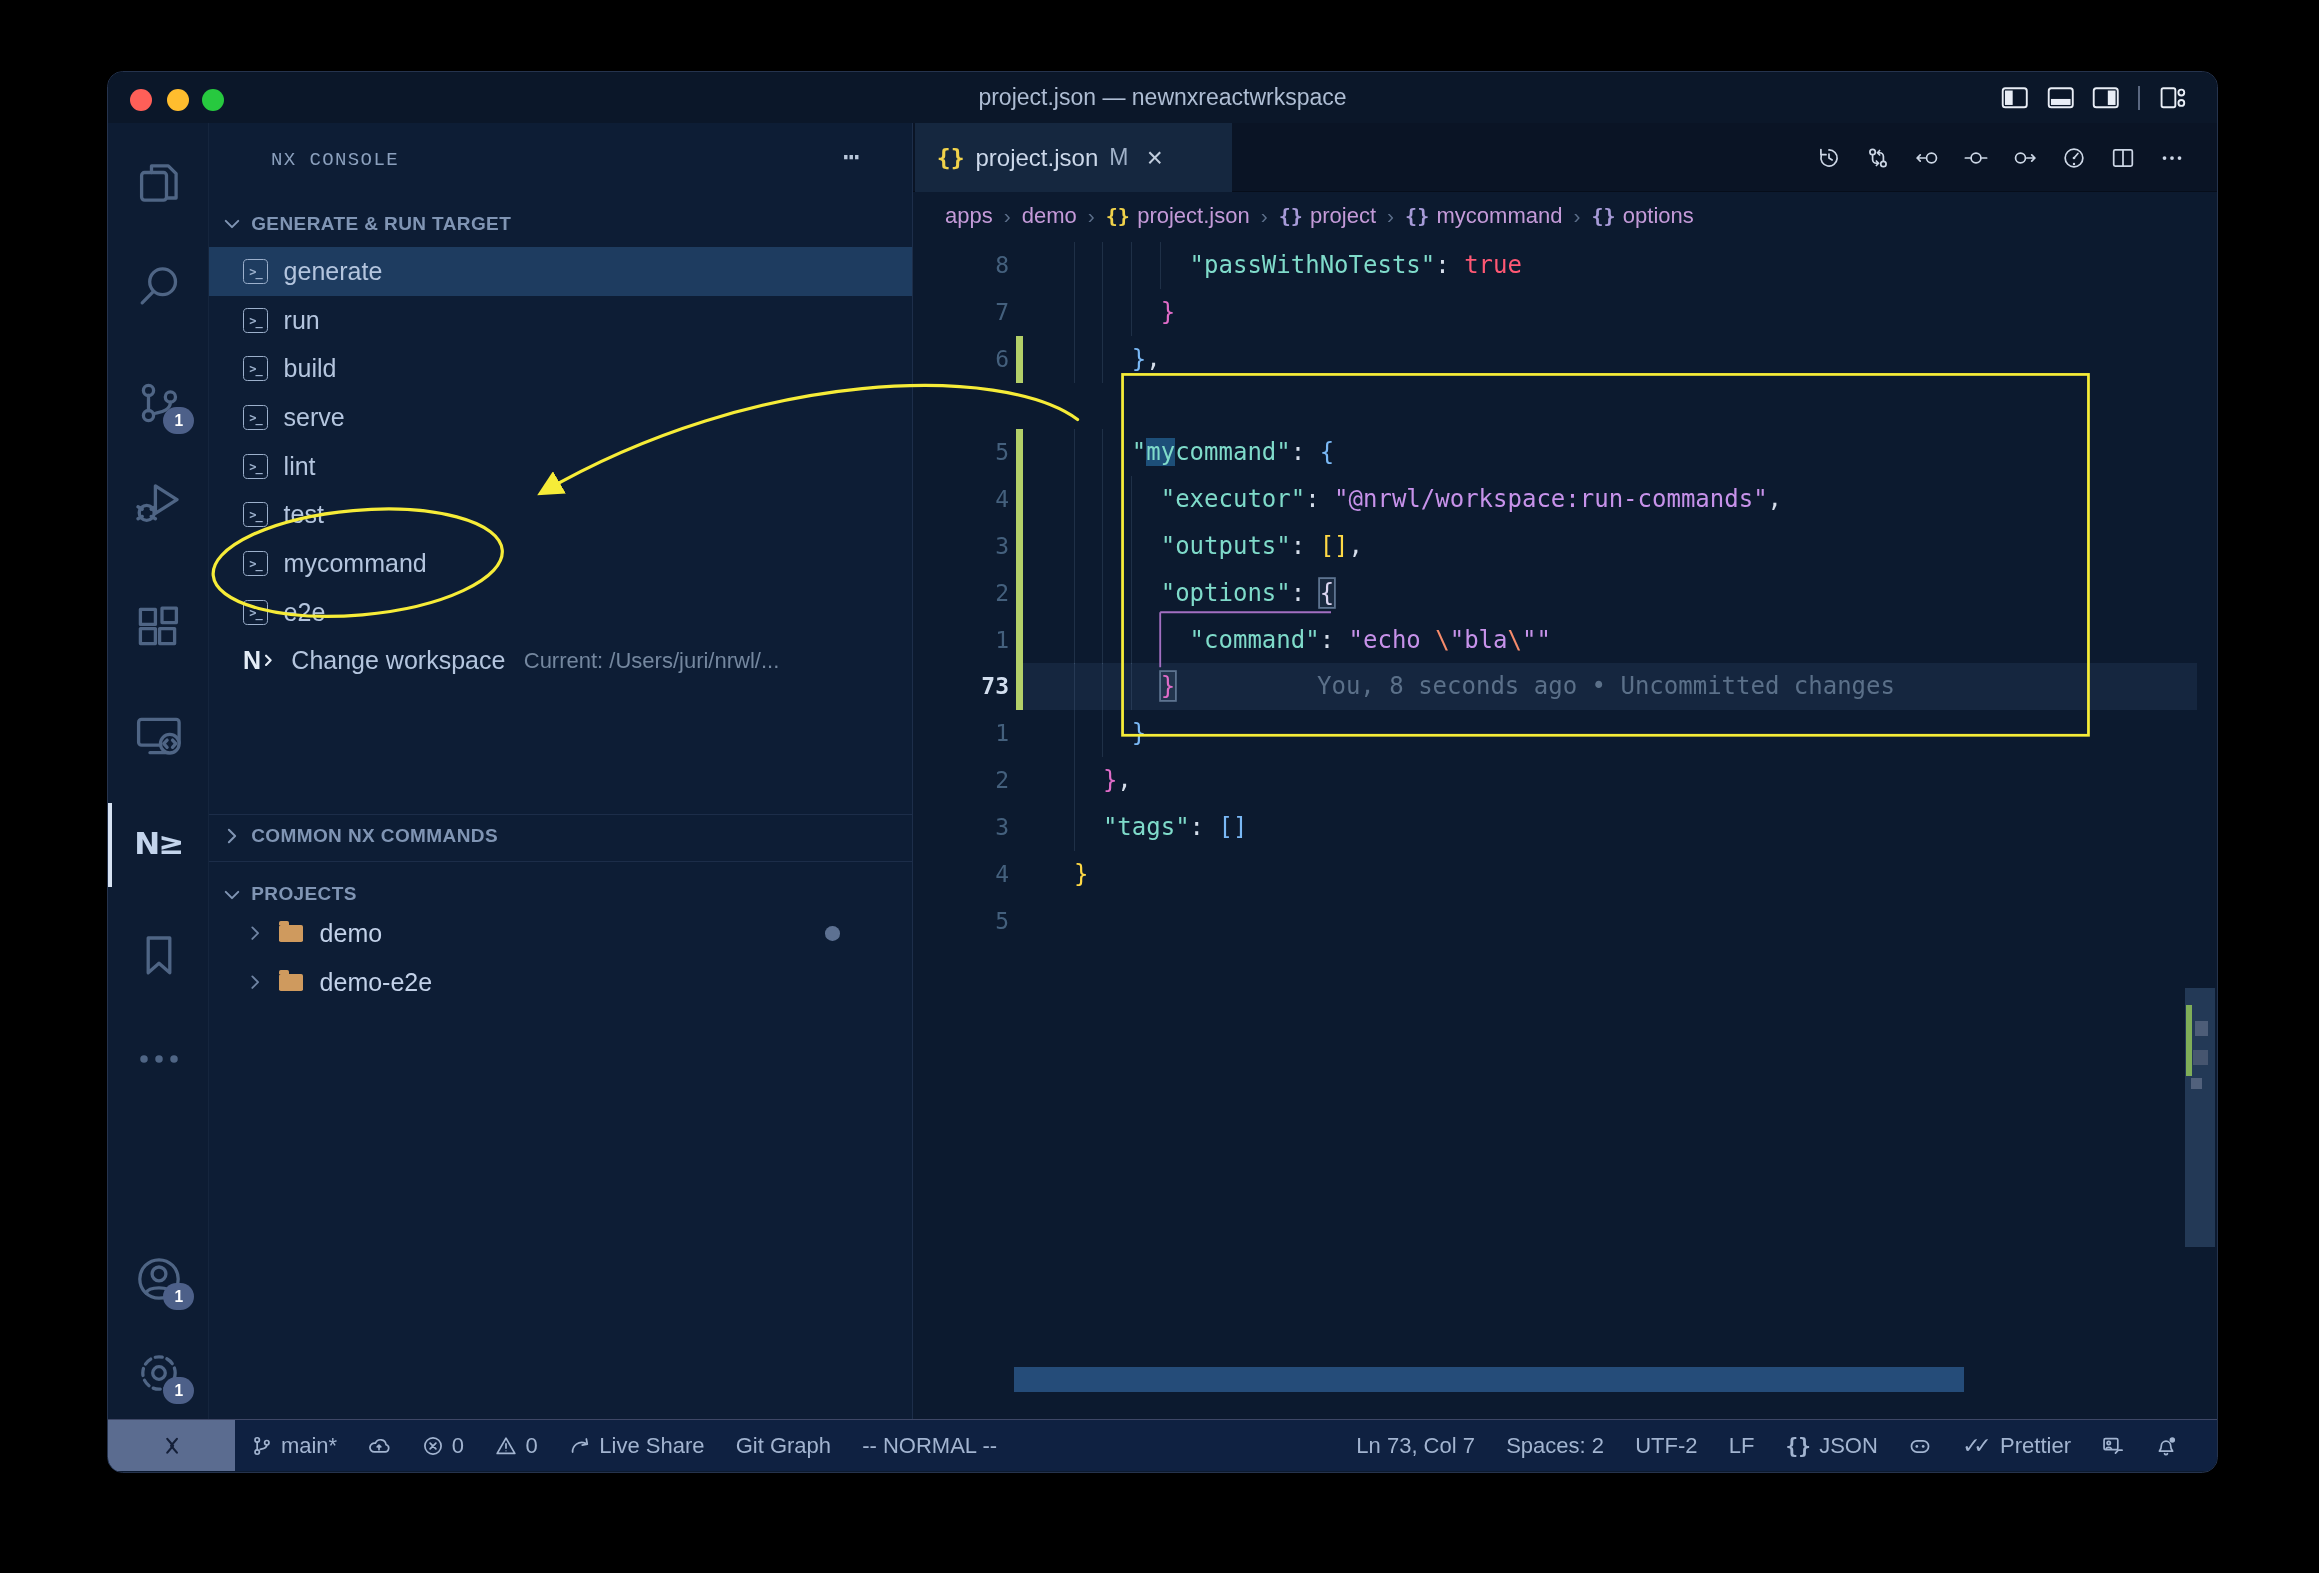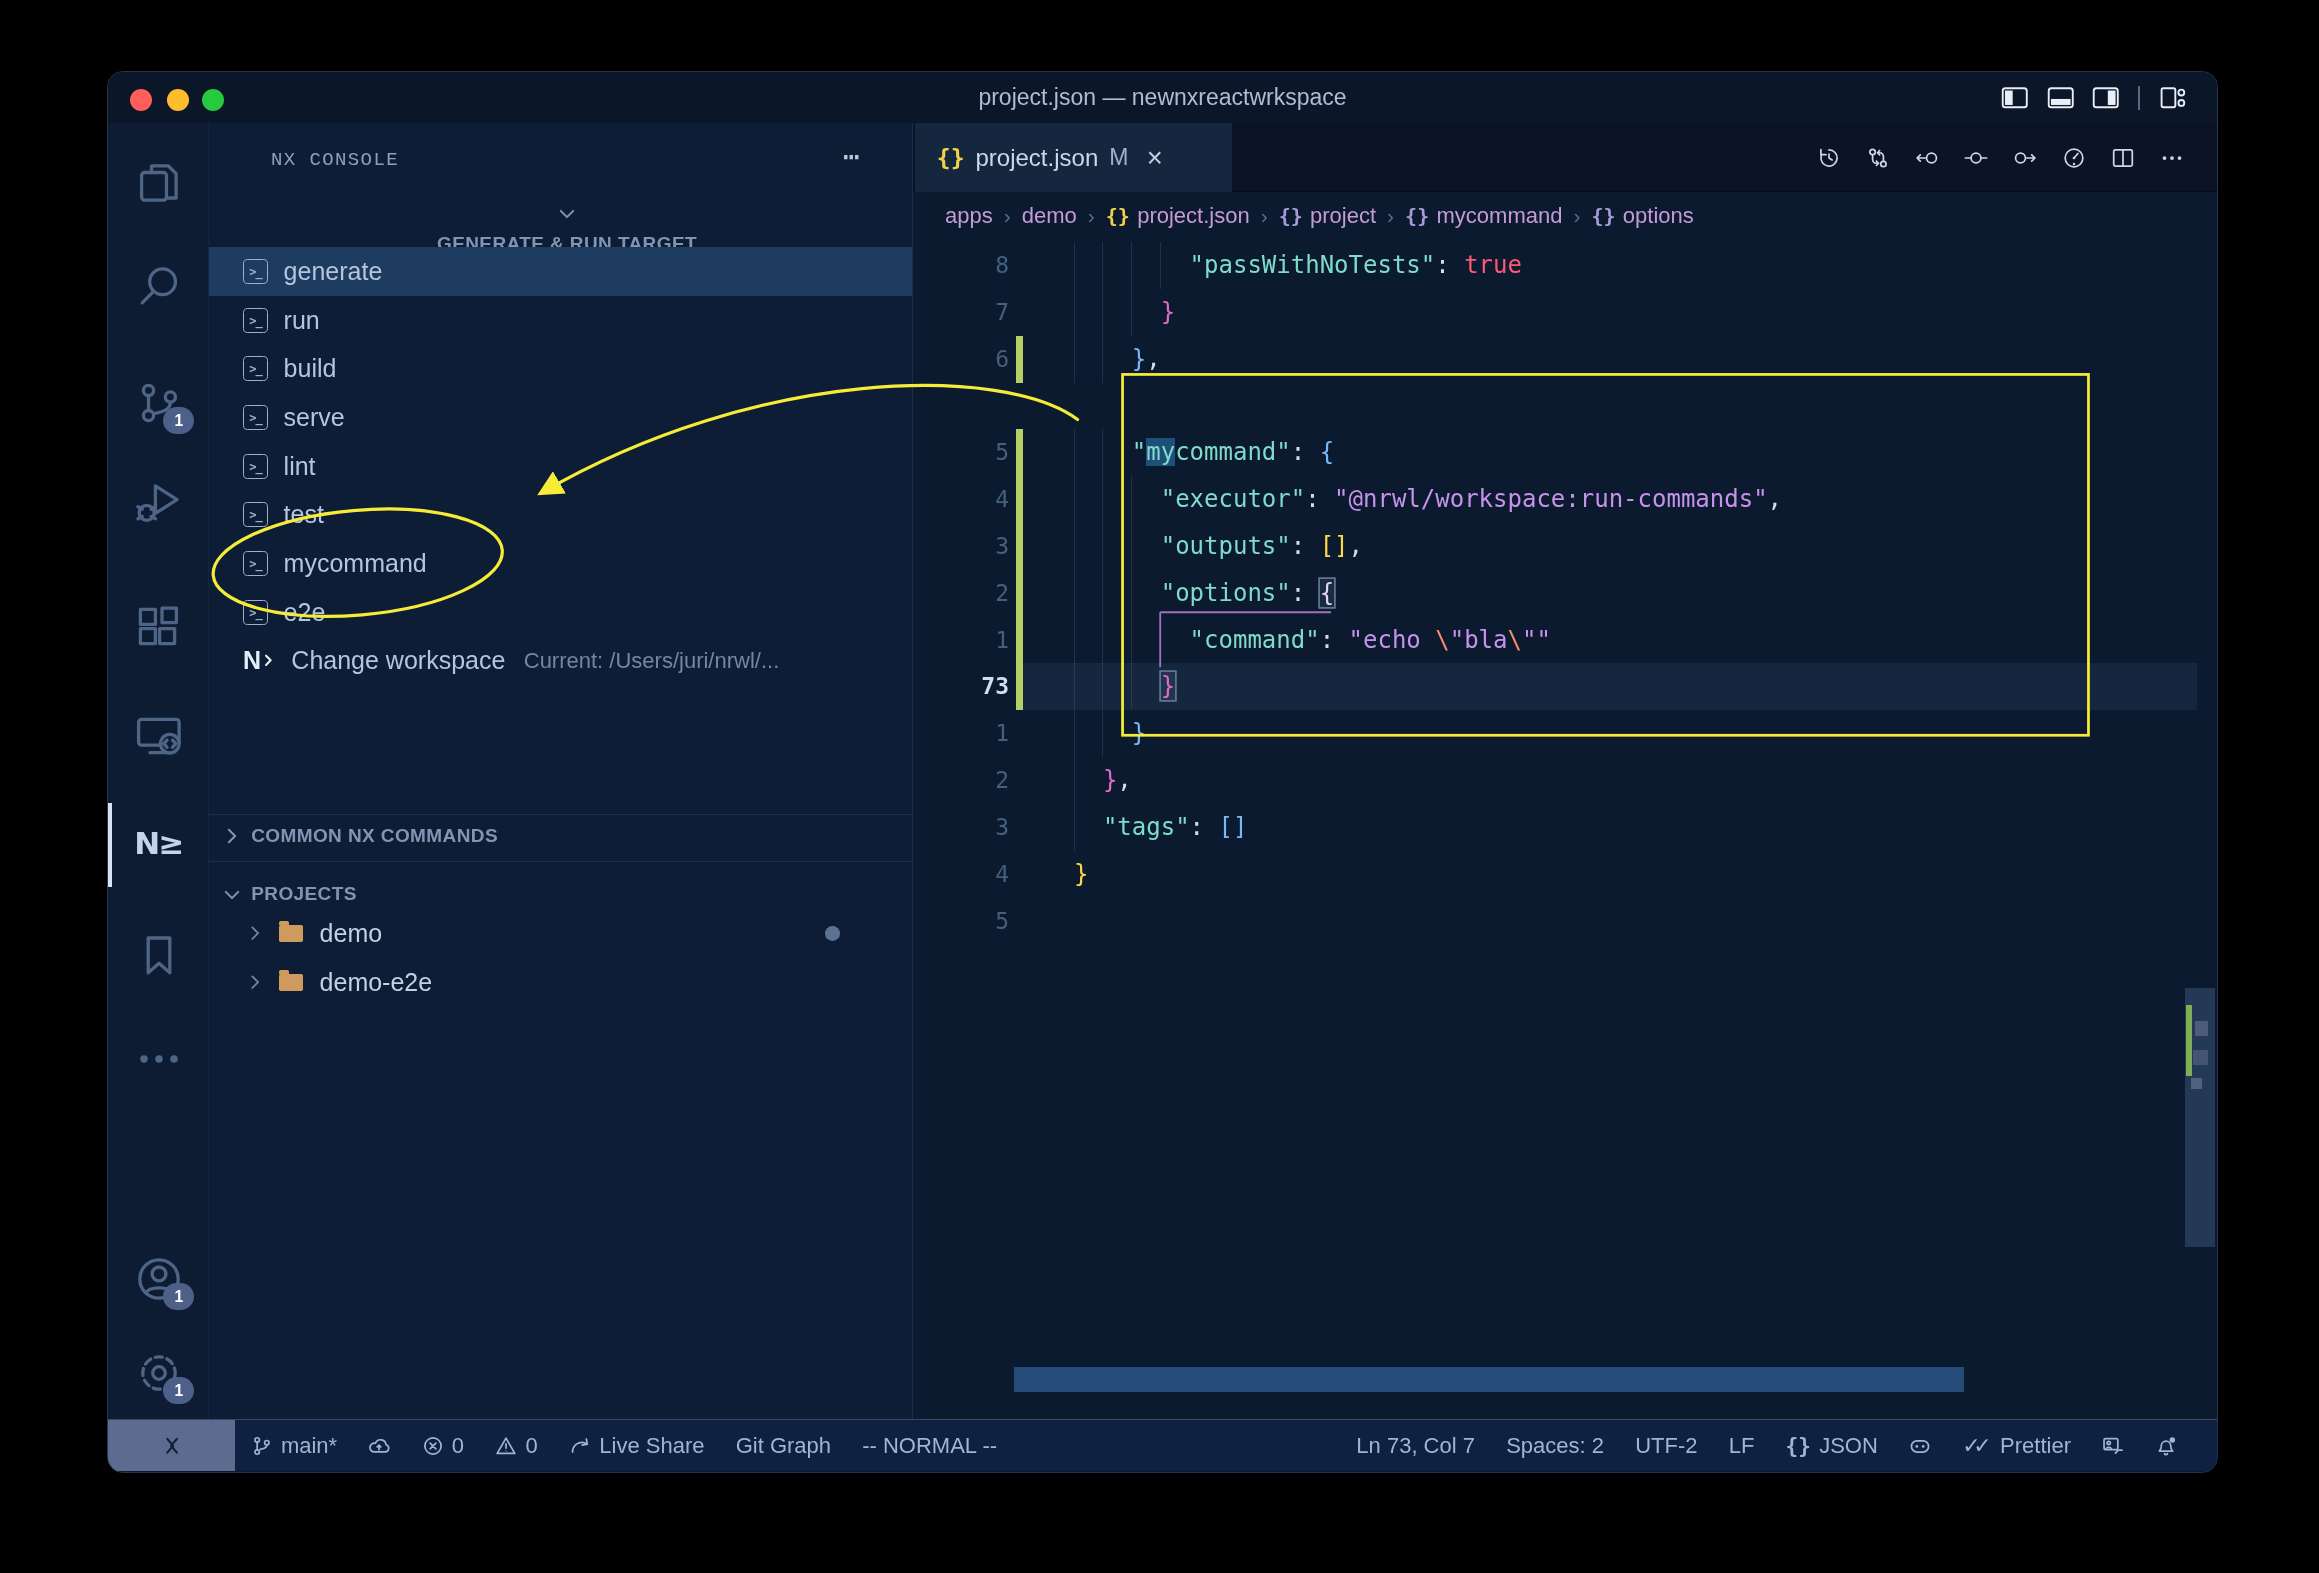--- a/index.html
+++ b/index.html
@@ -204,21 +204,21 @@
         <div class="badge">1</div>
       </div>
     </div>
 
   <div id="sidebar">
     <div class="pane-header">
       <div class="pane-title">NX CONSOLE</div>
       <div class="pane-more">⋯</div>
     </div>
     <div id="sb-content">
-        <div class="sec-header" style="top: 81px; flex-direction: column;">
+        <div class="sec-header" style="top: 81px;">
           <span>
             <svg class="ic" width="20" height="20" viewBox="0 0 16 16" fill="none" stroke="currentColor" stroke-width="1.6" stroke-linecap="round" stroke-linejoin="round">
               <path d="M3 5.5l5 5 5-5"></path>
             </svg>
           </span>
           <span>GENERATE &amp; RUN TARGET</span>
         </div>
         <div class="trow selected" style="top: 124px;">
           <div class="term-ic">&gt;_</div>
           <span class="lbl">generate</span>
@@ -454,20 +454,21 @@
           <div class="txt"><span class="pl">        </span><span class="key">"command"</span><span class="pu">: </span><span class="str">"echo </span><span class="esc">\</span><span class="str">"bla</span><span class="esc">\</span><span class="str">""</span></div>
         </div>
         <div class="crow cur" style="top: 423px;">
           <div class="hl"></div>
           <div class="ln">73</div>
           <div class="chg"></div>
           <div class="guide" style="left: 161px;"></div>
           <div class="guide" style="left: 189px;"></div>
           <div class="guide" style="left: 218px;"></div>
           <div class="txt"><span class="pl">      </span><span class="ppb">}</span></div>
+          <div class="blame">You, 8 seconds ago • Uncommitted changes</div>
         </div>
         <div class="crow" style="top: 470px;">
           <div class="ln">1</div>
           <div class="guide" style="left: 161px;"></div>
           <div class="guide" style="left: 189px;"></div>
           <div class="txt"><span class="pl">    </span><span class="pb">}</span></div>
         </div>
         <div class="crow" style="top: 517px;">
           <div class="ln">2</div>
           <div class="guide" style="left: 161px;"></div>

